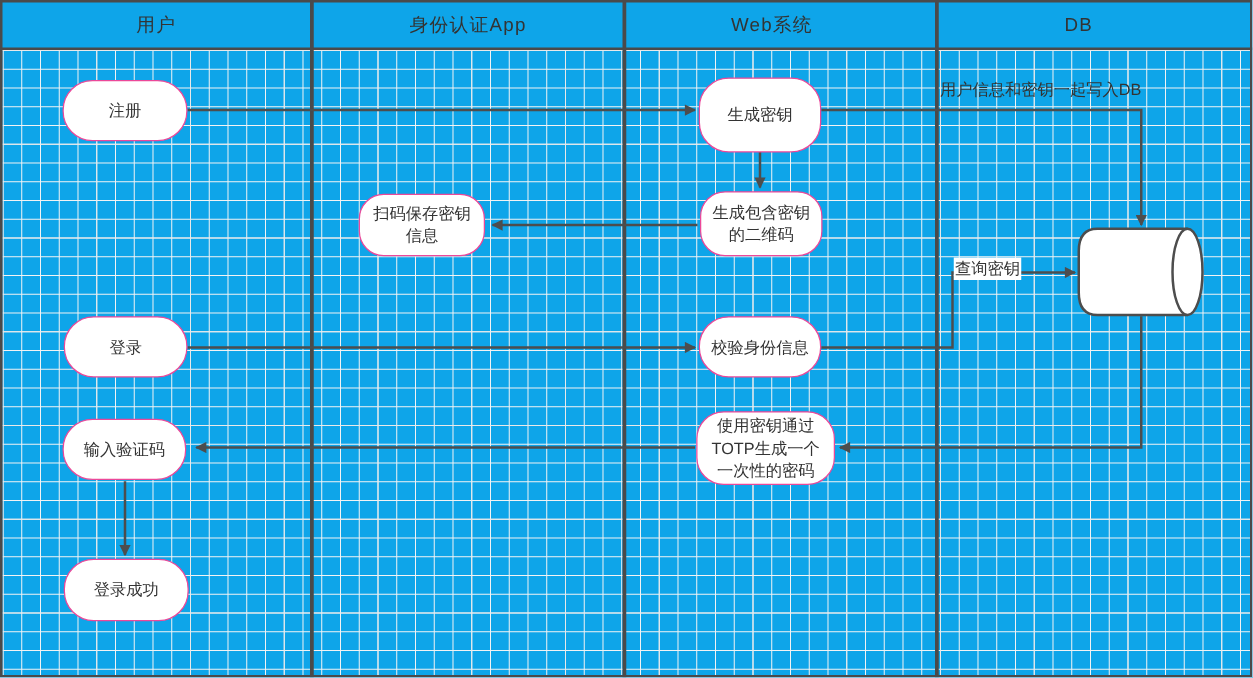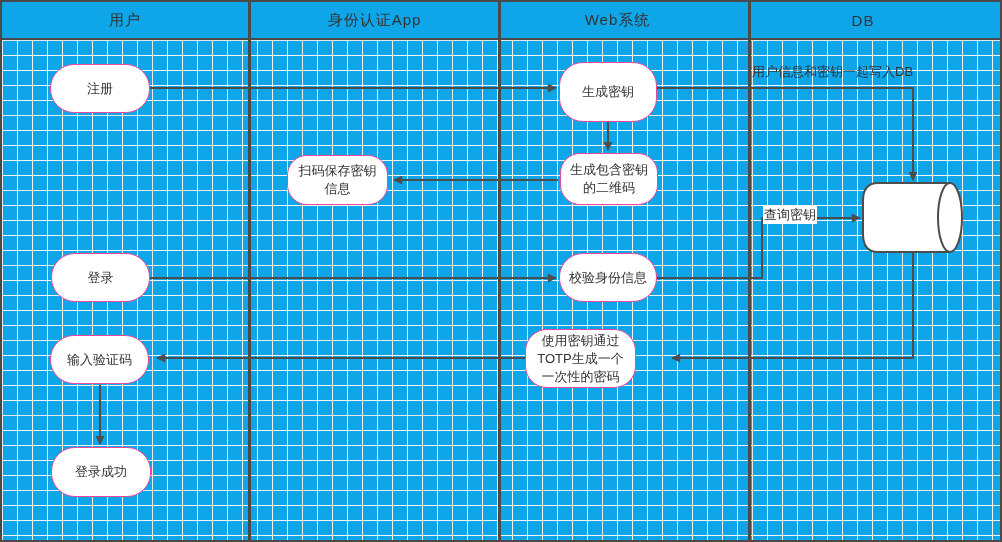--- a/index.html
+++ b/index.html
@@ -76,20 +76,20 @@
   <div class="edge-label boxed" style="left:763px;top:206px;">查询密钥</div>
 
   <div class="node" style="left:50px;top:64px;width:100px;height:49px;">注册</div>
   <div class="node" style="left:559px;top:62px;width:98px;height:60px;">生成密钥</div>
   <div class="node" style="left:560px;top:153px;width:98px;height:52px;border-radius:20px;">生成包含密钥
 的二维码</div>
   <div class="node" style="left:287px;top:155px;width:101px;height:50px;border-radius:20px;">扫码保存密钥
 信息</div>
   <div class="node" style="left:51px;top:253px;width:99px;height:49px;">登录</div>
   <div class="node" style="left:559px;top:253px;width:98px;height:49px;">校验身份信息</div>
-  <div class="node" style="left:525px;top:329px;width:111px;height:59px;border-radius:22px;">使用密钥通过
+  <div class="node" style="left:557px;top:329px;width:111px;height:59px;border-radius:22px;">使用密钥通过
 TOTP生成一个
 一次性的密码</div>
   <div class="node" style="left:50px;top:335px;width:99px;height:49px;">输入验证码</div>
   <div class="node" style="left:51px;top:447px;width:100px;height:50px;">登录成功</div>
 
   <div class="frame"></div>
 </div>
 
 </body></html>

